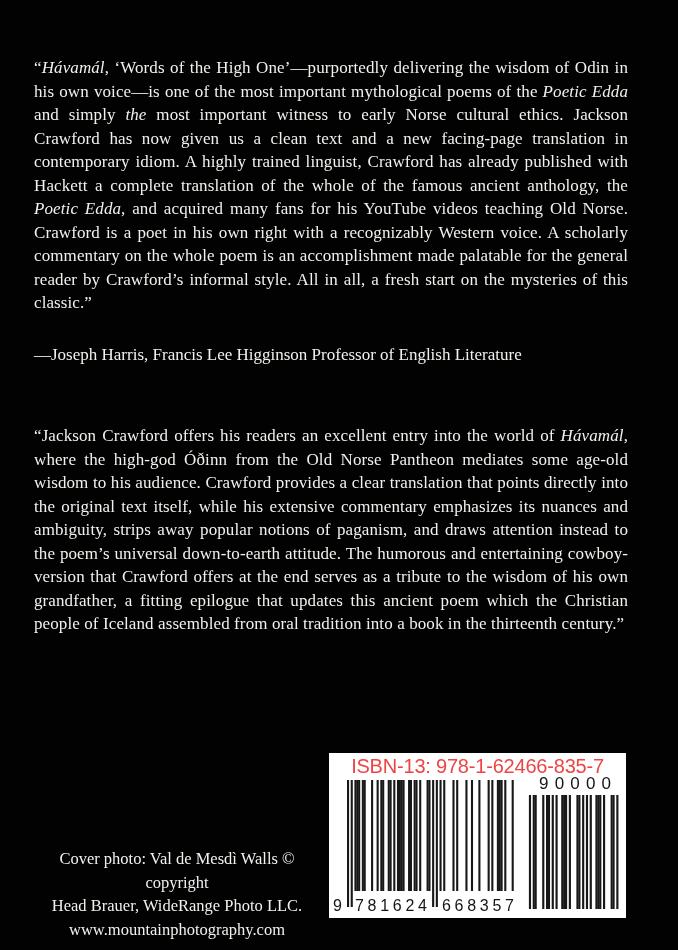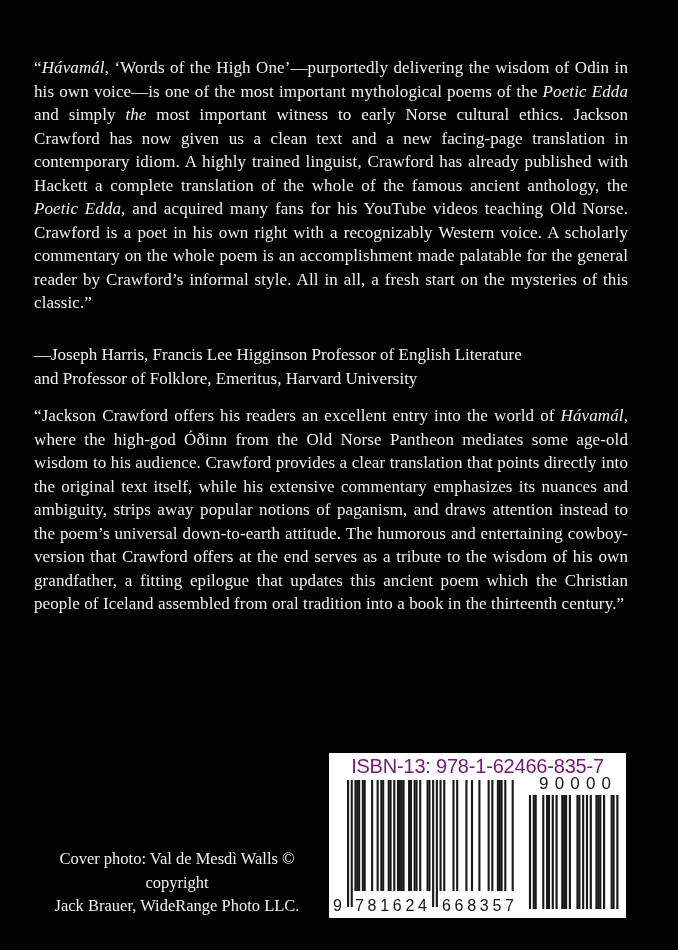--- a/index.html
+++ b/index.html
@@ -11,21 +11,21 @@
     overflow: hidden;
     font-family: "Liberation Serif", serif;
     color: #f3f1ed;
   }
   .section {
     position: absolute;
     left: 34px;
     width: 594px;
   }
   #section-1 { top: 56px; }
-  #section-2 { top: 404px; }
+  #section-2 { top: 424px; }
   .blurb {
     margin: 0;
     font-size: 17px;
     line-height: 23.5px;
     text-align: justify;
     letter-spacing: 0.1px;
   }
   .blurb i { }
   .attribution {
     margin-top: 28px;
@@ -52,49 +52,49 @@
   }
   .isbn-label {
     position: absolute;
     top: 2px;
     left: 0;
     right: 0;
     text-align: center;
     font-family: "Liberation Sans", sans-serif;
     font-size: 20px;
     letter-spacing: -0.2px;
-    color: #701a75;
+    color: #ef4444;
     white-space: nowrap;
   }
   svg.bars {
     position: absolute;
     left: 0;
     top: 0;
   }
 </style>
 </head>
 <body>
 
 <div class="cover">
 
   <section class="section" id="section-1">
     <p class="blurb"><span>“</span><i>Hávamál</i><span>, ‘Words of the High One’—purportedly delivering the wisdom of Odin in his own voice—is one of the most important mythological poems of the </span><i>Poetic Edda</i><span> and simply </span><i>the</i><span> most important witness to early Norse cultural ethics. Jackson Crawford has now given us a clean text and a new facing-page translation in contemporary idiom. A highly trained linguist, Crawford has already published with Hackett a complete translation of the whole of the famous ancient anthology, the </span><i>Poetic Edda</i><span>, and acquired many fans for his YouTube videos teaching Old Norse. Crawford is a poet in his own right with a recognizably Western voice. A scholarly commentary on the whole poem is an accomplishment made palatable for the general reader by Crawford’s informal style. All in all, a fresh start on the mysteries of this classic.”</span></p>
     <div class="attribution">
         <div>—Joseph Harris, Francis Lee Higginson Professor of English Literature</div>
-        <div>and Professor of Folklore, Emeritus, Harvard University</div>
       </div>
   </section>
 
   <section class="section" id="section-2">
     <p class="blurb"><span>“Jackson Crawford offers his readers an excellent entry into the world of </span><i>Hávamál</i><span>, where the high-god Óðinn from the Old Norse Pantheon mediates some age-old wisdom to his audience. Crawford provides a clear translation that points directly into the original text itself, while his extensive commentary emphasizes its nuances and ambiguity, strips away popular notions of paganism, and draws attention instead to the poem’s universal down-to-earth attitude. The humorous and entertaining cowboy-version that Crawford offers at the end serves as a tribute to the wisdom of his own grandfather, a fitting epilogue that updates this ancient poem which the Christian people of Iceland assembled from oral tradition into a book in the thirteenth century.”</span></p>
   </section>
 
   <div class="credit">
       <div>Cover photo: Val de Mesdì Walls © copyright</div>
-      <div>Jack Brauer, WideRange Photo LLC.</div>
+      <div>Head Brauer, WideRange Photo LLC.</div>
+      <div>www.mountainphotography.com</div>
     </div>
 
   <div class="barcode-box">
     <div class="isbn-label">ISBN-13: 978-1-62466-835-7</div>
     <svg class="bars" id="barcode-svg" width="297" height="165">
         <rect x="18" y="27" width="2.1" height="127" fill="#181818"></rect>
         <rect x="21.7" y="27" width="2.1" height="127" fill="#181818"></rect>
         <rect x="25.4" y="27" width="2.1" height="111" fill="#181818"></rect>
         <rect x="27.25" y="27" width="2.1" height="111" fill="#181818"></rect>
         <rect x="29.1" y="27" width="2.1" height="111" fill="#181818"></rect>

